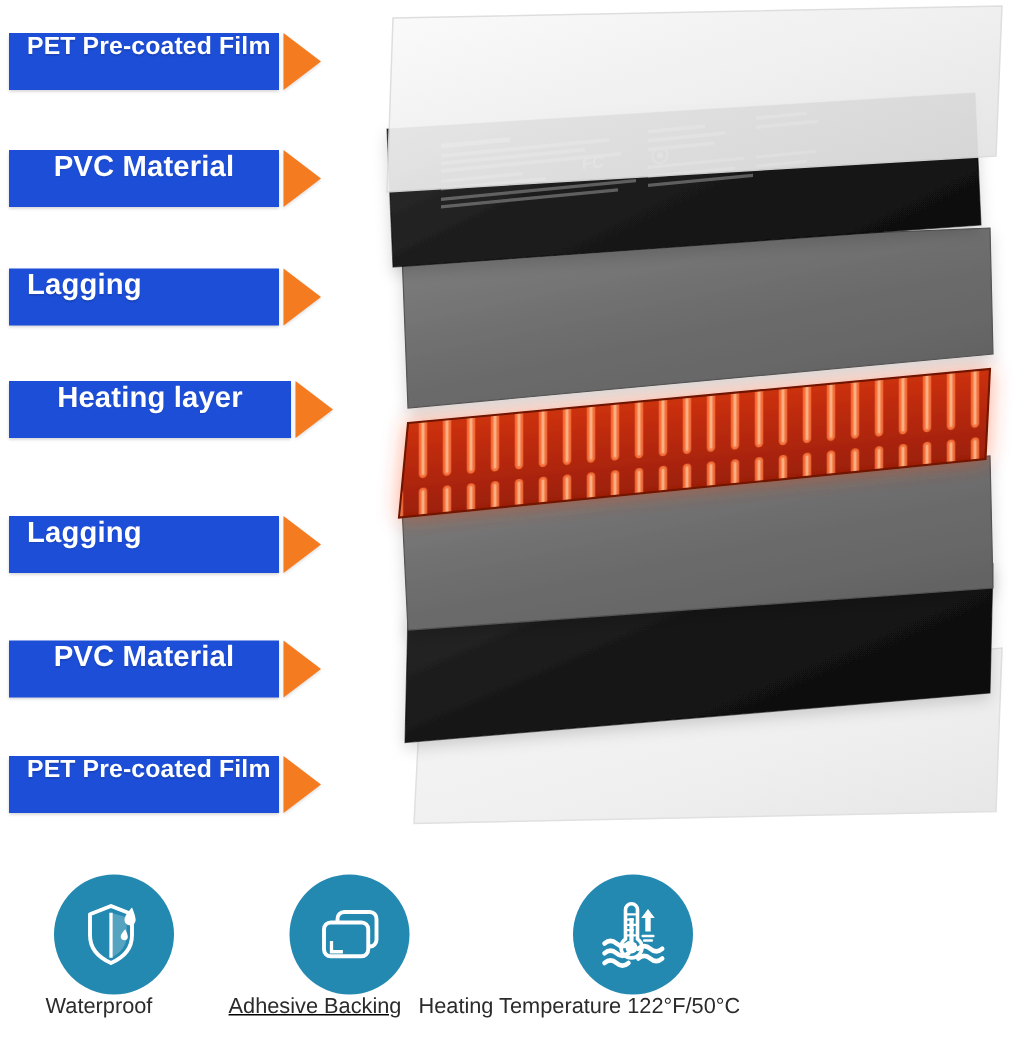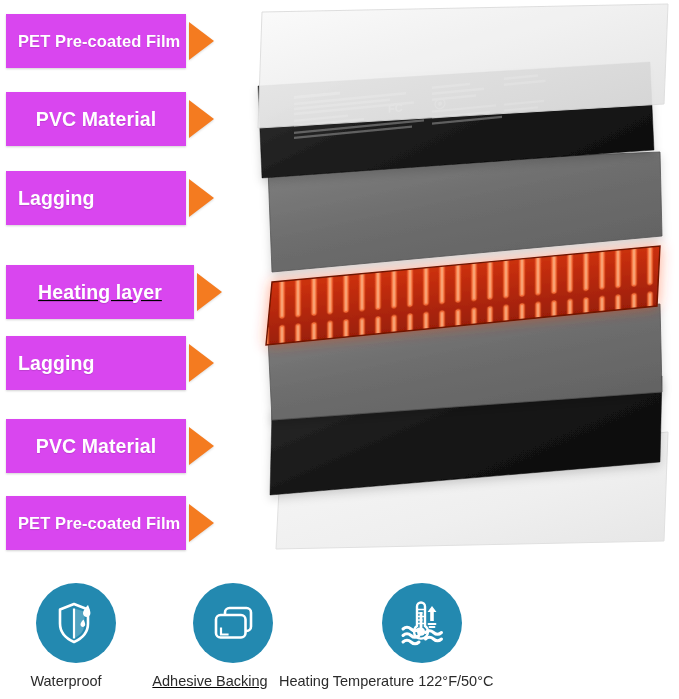--- a/index.html
+++ b/index.html
@@ -27,24 +27,24 @@
   #layer-stack svg { display: block; }
 
   
   .banner {
     position: absolute;
     height: 38px;
     display: flex;
     align-items: center;
   }
   .banner-body {
-    height: 54px;
-    background: #d946ef;
+    height: 38px;
+    background: #1d4ed8;
     display: flex;
-    align-items: center;
+    align-items: flex-start;
     box-sizing: border-box;
     flex: 1 1 auto;
     box-shadow: 0 1px 2px rgba(0,0,0,0.18);
   }
   .banner-label {
     color: #ffffff;
     font-weight: bold;
     white-space: nowrap;
     letter-spacing: 0.1px;
     text-shadow: 0 1px 1px rgba(0,0,0,0.13);
@@ -81,21 +81,20 @@
   .feature-circle {
     width: 80px;
     height: 80px;
     border-radius: 50%;
     background: #2389B0;
     display: flex;
     align-items: center;
     justify-content: center;
   }
   .feature-caption {
-    margin-top: 10px;
     font-size: 14.5px;
     color: #2b2b2b;
     white-space: nowrap;
     font-family: "Liberation Sans", sans-serif;
   }
 </style>
 </head>
 <body>
 
 <div id="layer-stack">
@@ -229,21 +228,21 @@
   <div class="banner-arrow"></div>
 </div>
 
 <div id="callout-2" class="banner align-left" style="left: 6px; top: 179px; width: 208px;">
   <div class="banner-body">
     <span class="banner-label" style="font-size: 19.5px;">Lagging</span>
   </div>
   <div class="banner-arrow"></div>
 </div>
 
-<div id="callout-3" class="banner align-center" style="left: 6px; top: 273px; width: 216px; text-decoration: underline;">
+<div id="callout-3" class="banner align-center" style="left: 6px; top: 254px; width: 216px;">
   <div class="banner-body">
     <span class="banner-label" style="font-size: 19.5px;">Heating layer</span>
   </div>
   <div class="banner-arrow"></div>
 </div>
 
 <div id="callout-4" class="banner align-left" style="left: 6px; top: 344px; width: 208px;">
   <div class="banner-body">
     <span class="banner-label" style="font-size: 19.5px;">Lagging</span>
   </div>

